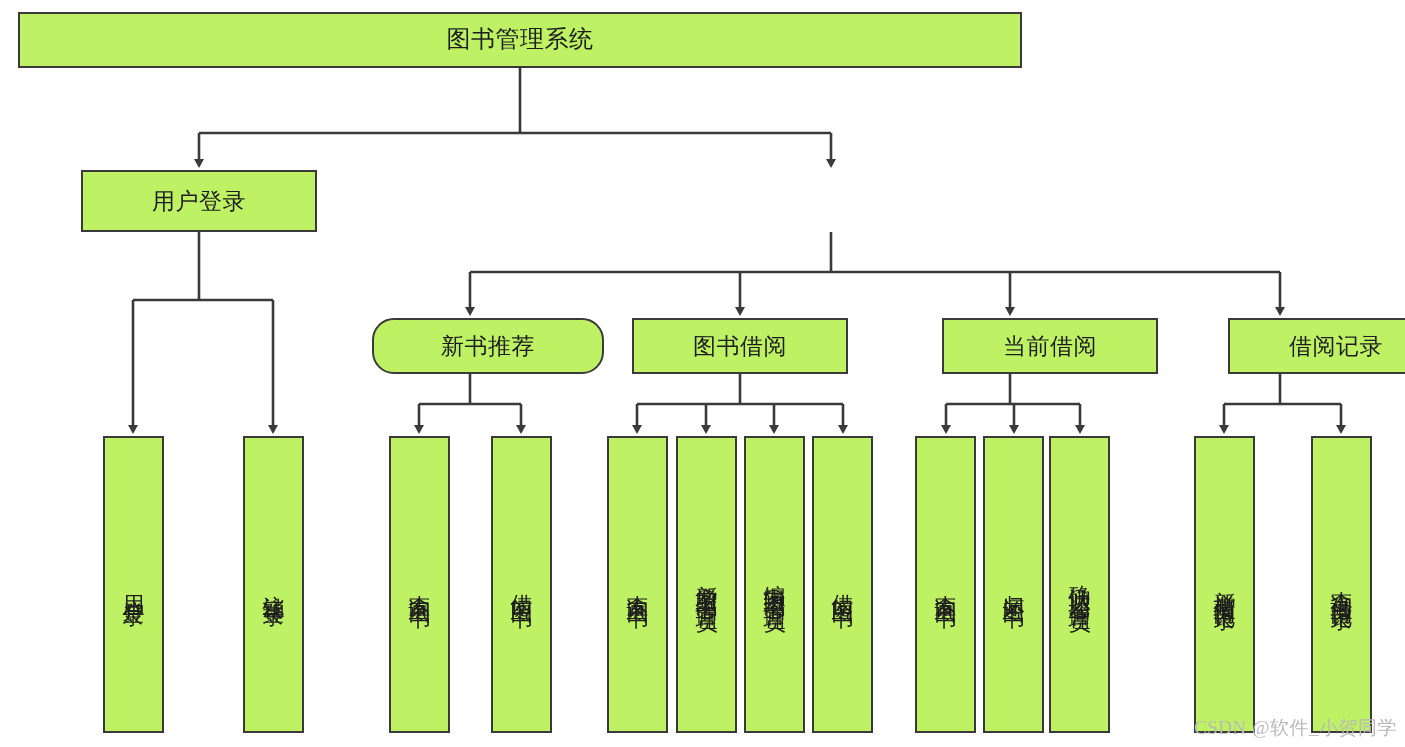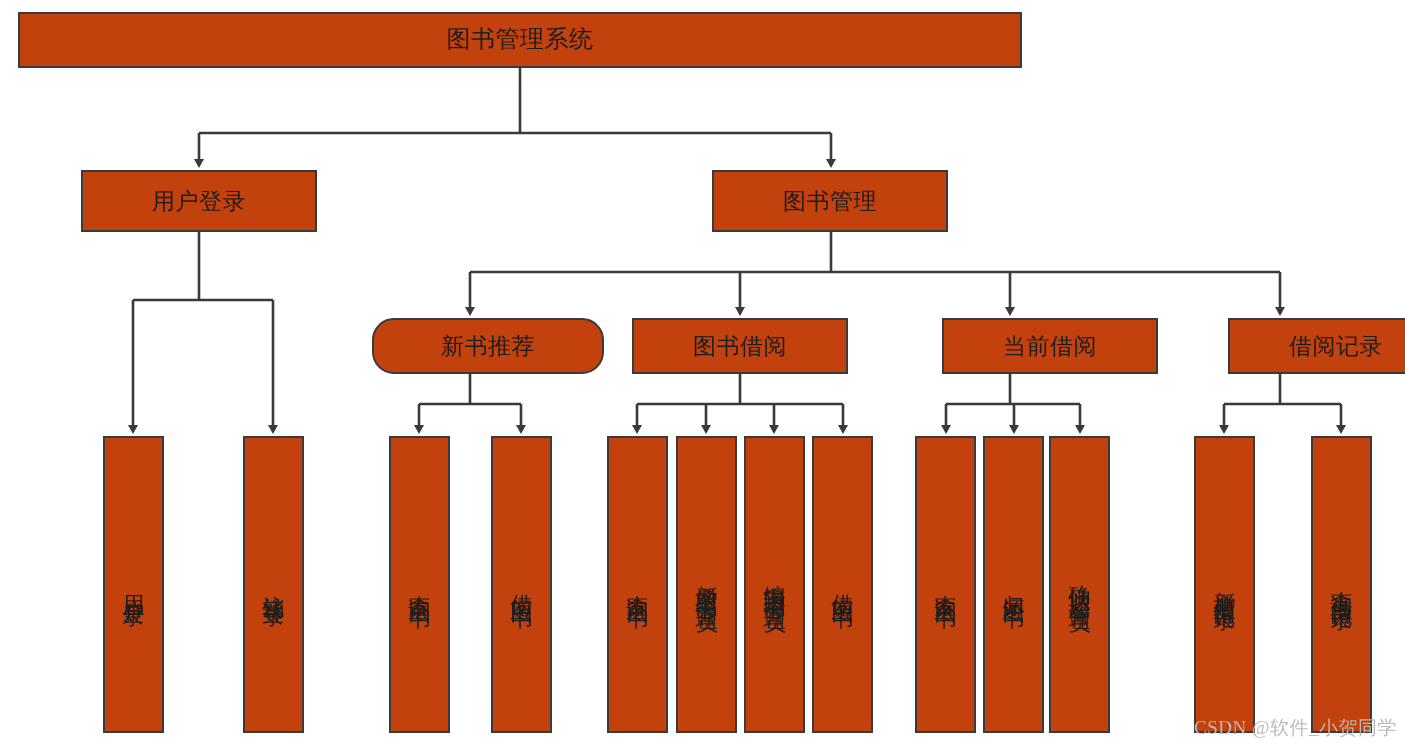--- a/index.html
+++ b/index.html
@@ -21,21 +21,21 @@
     position: absolute;
     left: 0;
     top: 0;
     width: 1405px;
     height: 747px;
   }
   .node {
     position: absolute;
     box-sizing: border-box;
     border: 2.5px solid #3a3a3a;
-    background: #c2410c;
+    background: #bef264;
     display: flex;
     align-items: center;
     justify-content: center;
     color: #1d1d1d;
   }
   .node .lbl {
     white-space: nowrap;
     line-height: 1.05;
   }
   
@@ -129,23 +129,20 @@
     </g>
   </svg>
 
   <div class="node h root" style="left:18px; top:12px; width:1004px; height:56px;">
     <span class="lbl">图书管理系统</span>
   </div>
 
   <div class="node h" style="left:81px; top:170px; width:236px; height:62px;">
     <span class="lbl">用户登录</span>
   </div>
-  <div class="node h" style="left:712px; top:170px; width:236px; height:62px;">
-    <span class="lbl">图书管理</span>
-  </div>
 
   <div class="node h" style="left:372px; top:318px; width:232px; height:56px;border-radius:22px;">
     <span class="lbl">新书推荐</span>
   </div>
   <div class="node h" style="left:632px; top:318px; width:216px; height:56px;">
     <span class="lbl">图书借阅</span>
   </div>
   <div class="node h" style="left:902px; top:318px; width:216px; height:56px;margin-left:40px;">
     <span class="lbl">当前借阅</span>
   </div>

